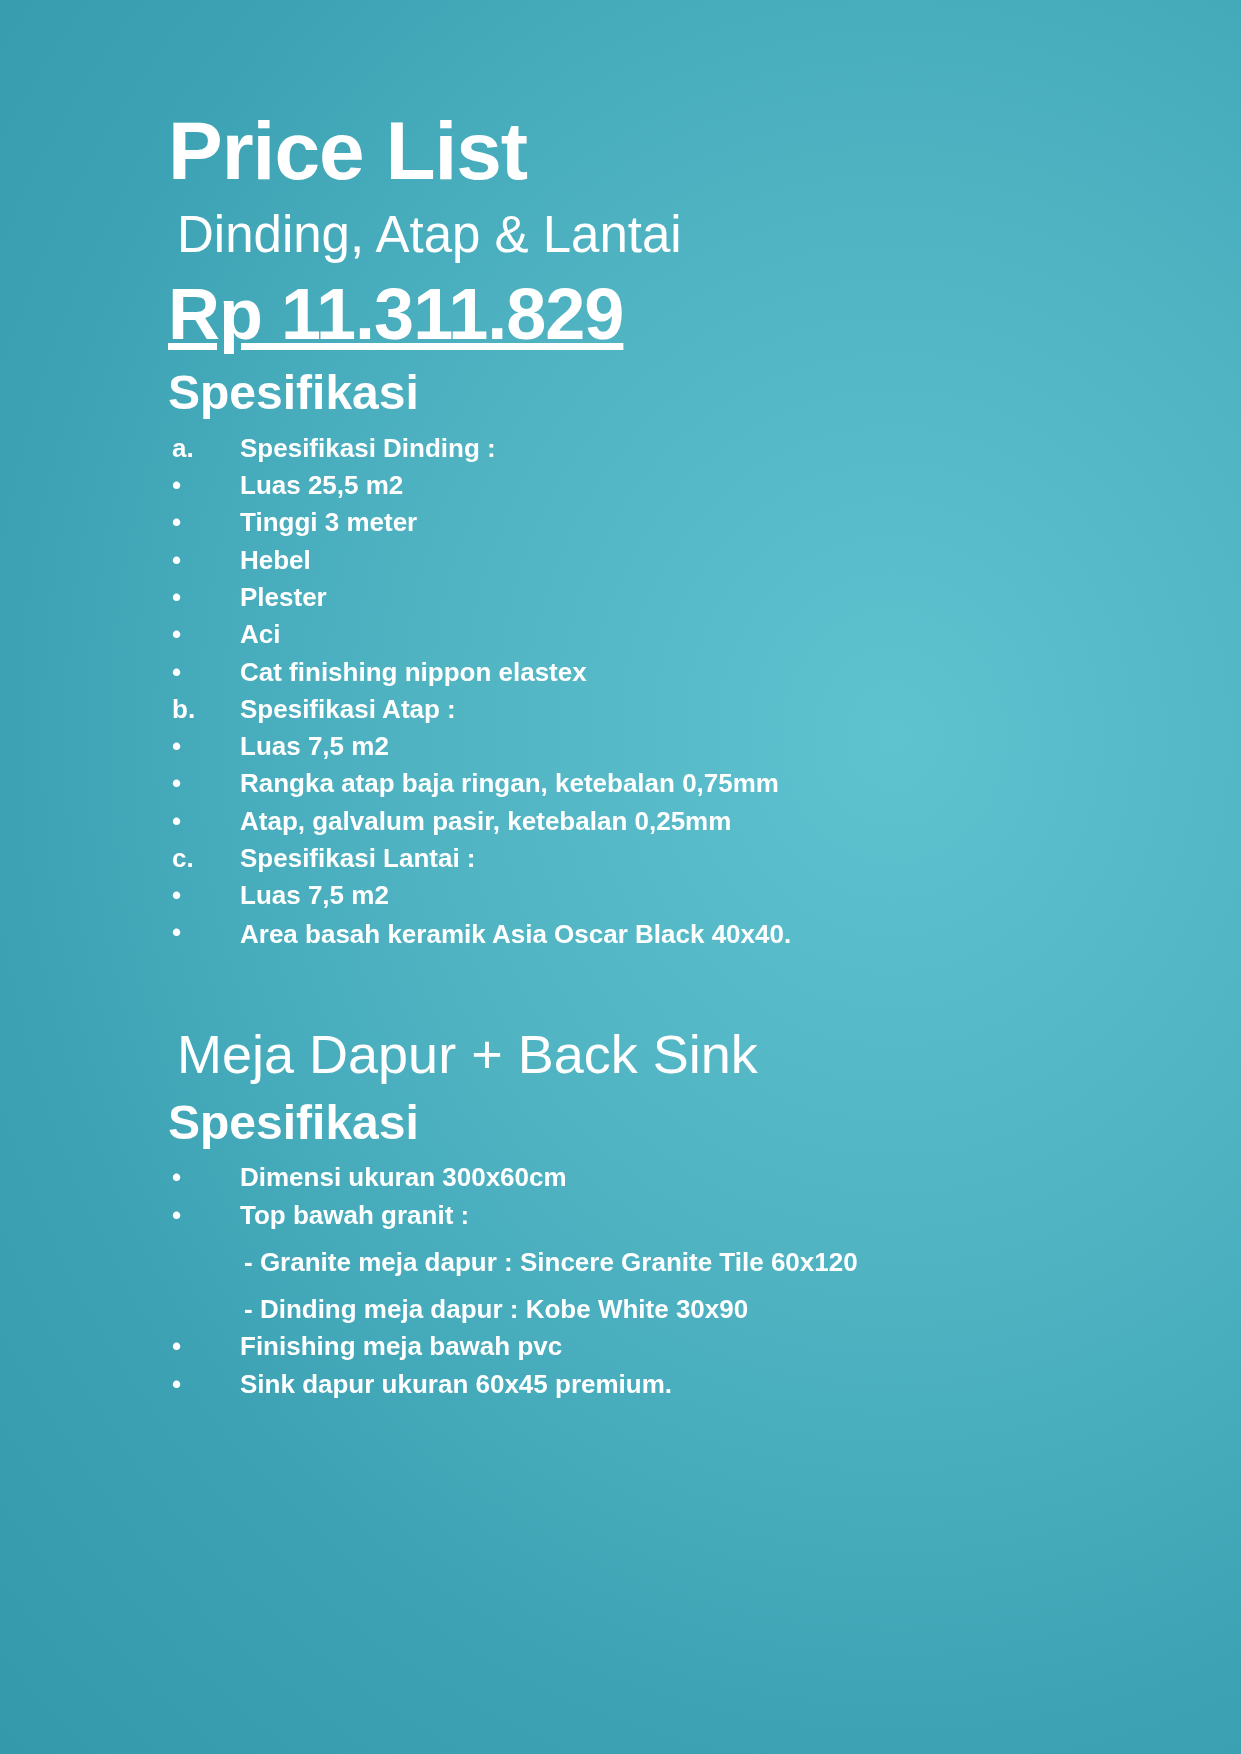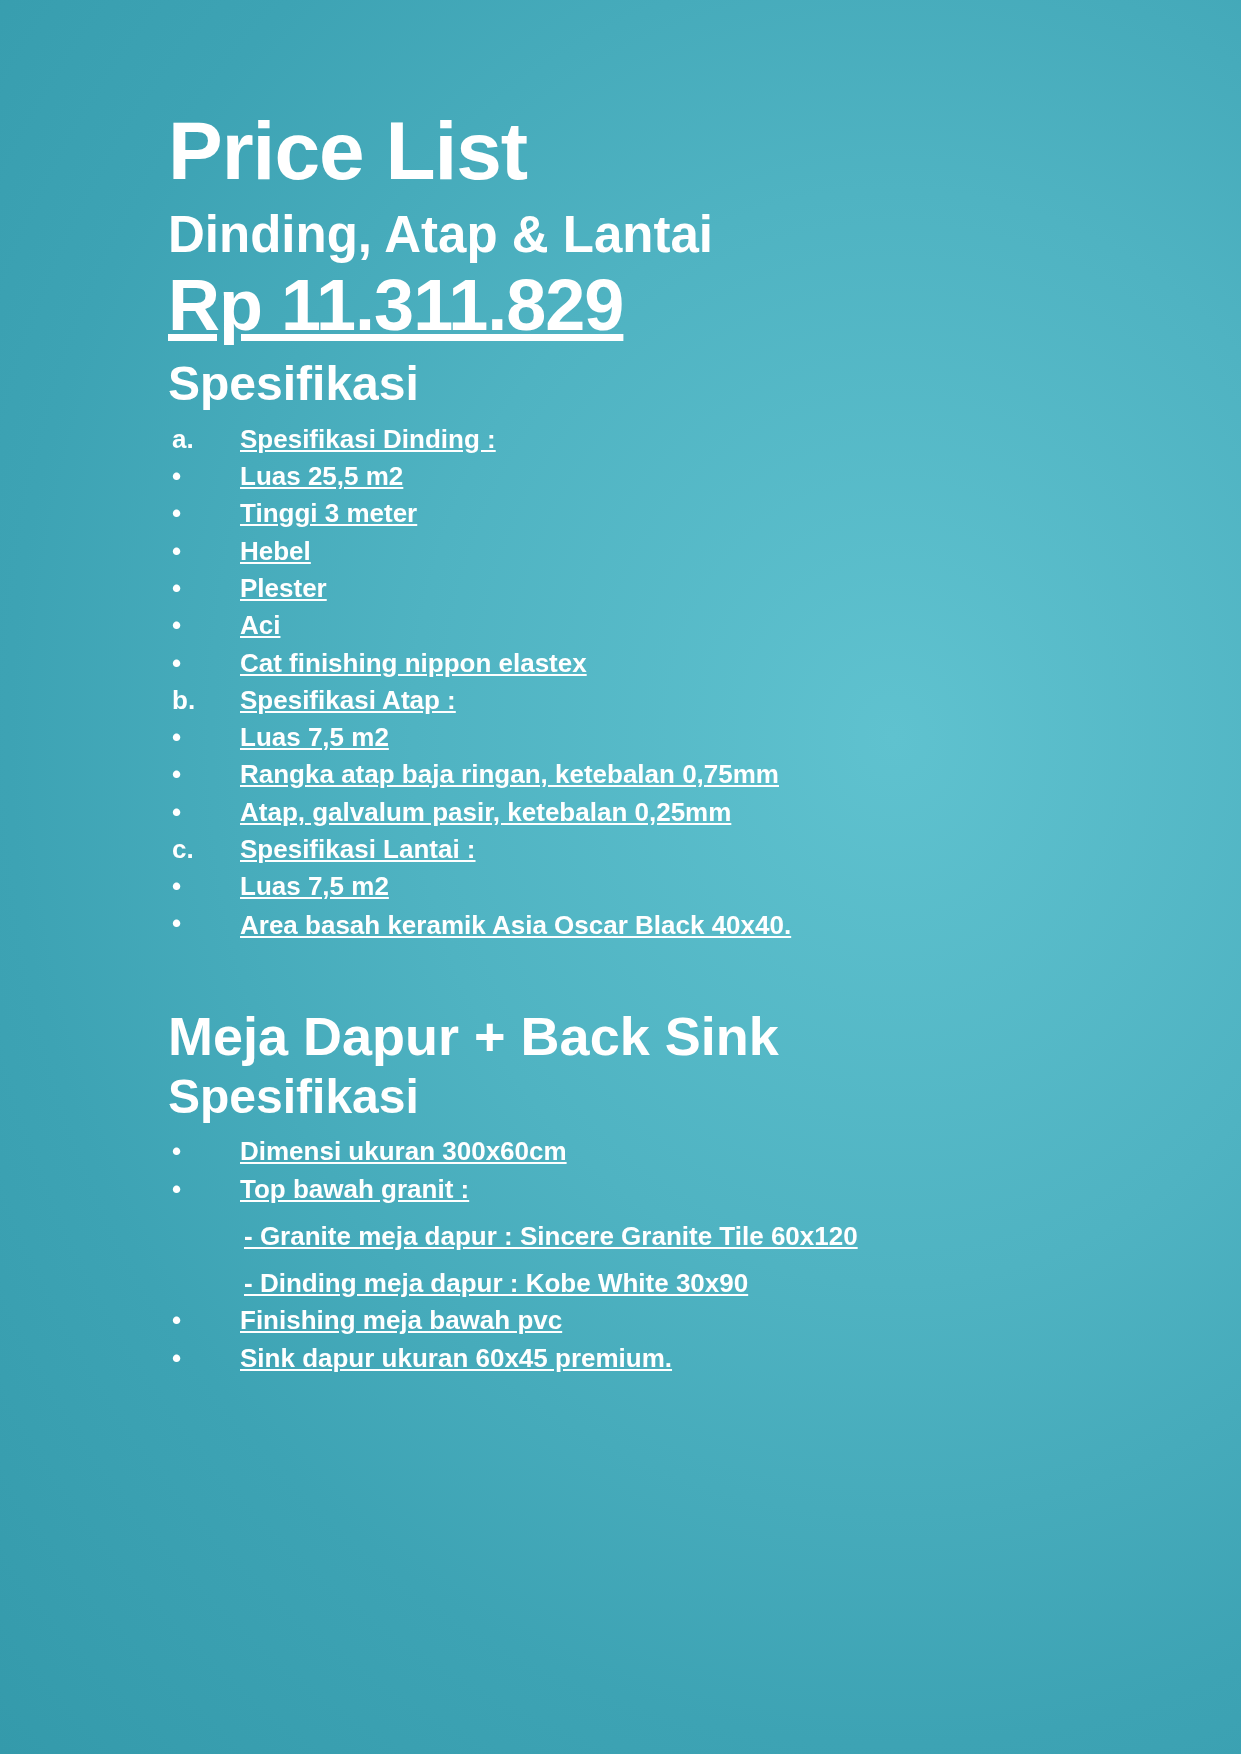--- a/index.html
+++ b/index.html
@@ -31,23 +31,23 @@
     font-weight: 700;
     letter-spacing: -1px;
     line-height: 1.05;
     margin: 0 0 12px 0;
   }
   .section {
     margin-bottom: 0;
   }
   .section-title {
     font-size: 51px;
-    font-weight: 700;
+    font-weight: 400;
     line-height: 1.15;
-    margin: 0;
+    margin: 9px;
     letter-spacing: 0px;
   }
   .price {
     font-size: 72px;
     font-weight: 700;
     line-height: 1.12;
     margin: 0 0 10px 0;
     letter-spacing: -1px;
     text-decoration: underline;
   }
@@ -75,21 +75,20 @@
     flex: 0 0 72px;
     padding-left: 4px;
     box-sizing: border-box;
   }
   ul.spec-list li .marker.dot {
     font-size: 26px;
     line-height: 1.28;
   }
   ul.spec-list li .txt {
     flex: 1 1 auto;
-    text-decoration: underline;
   }
   ul.spec-list li .txt .sub {
     display: block;
     margin-top: 2px;
   }
   ul.spec-list li .txt .indent {
     display: block;
     padding-left: 4px;
     margin-top: 14px;
   }

